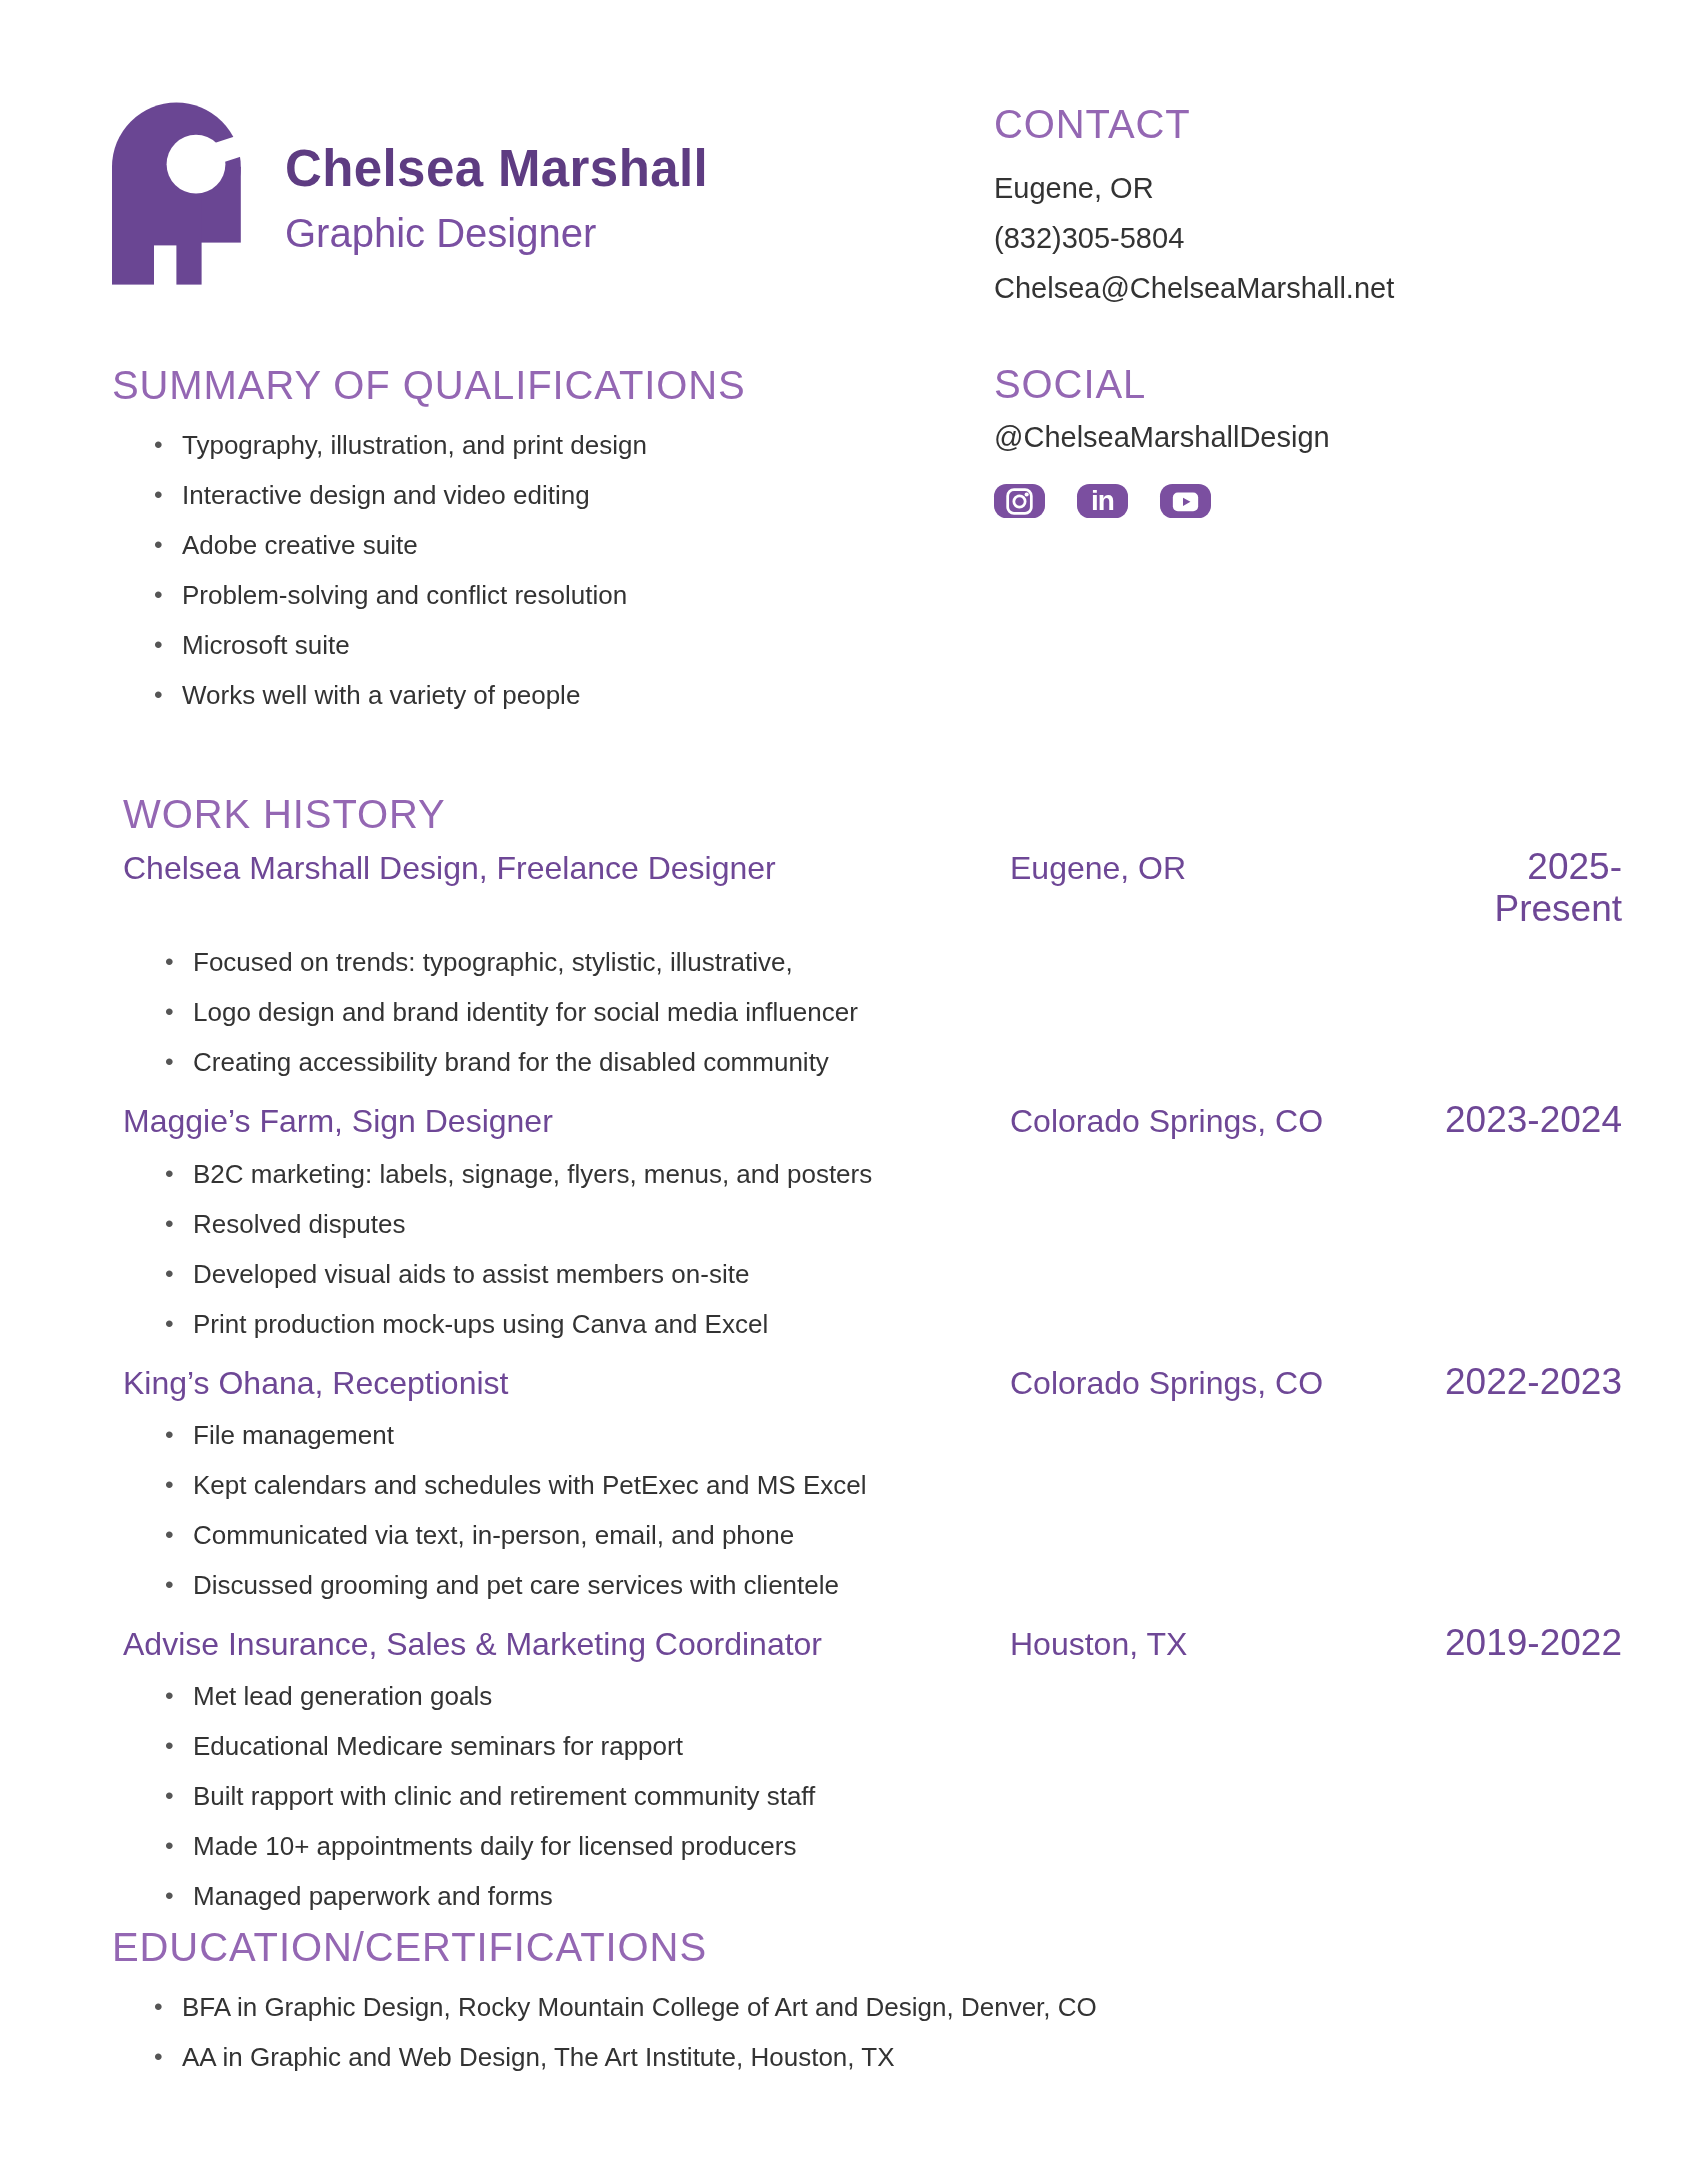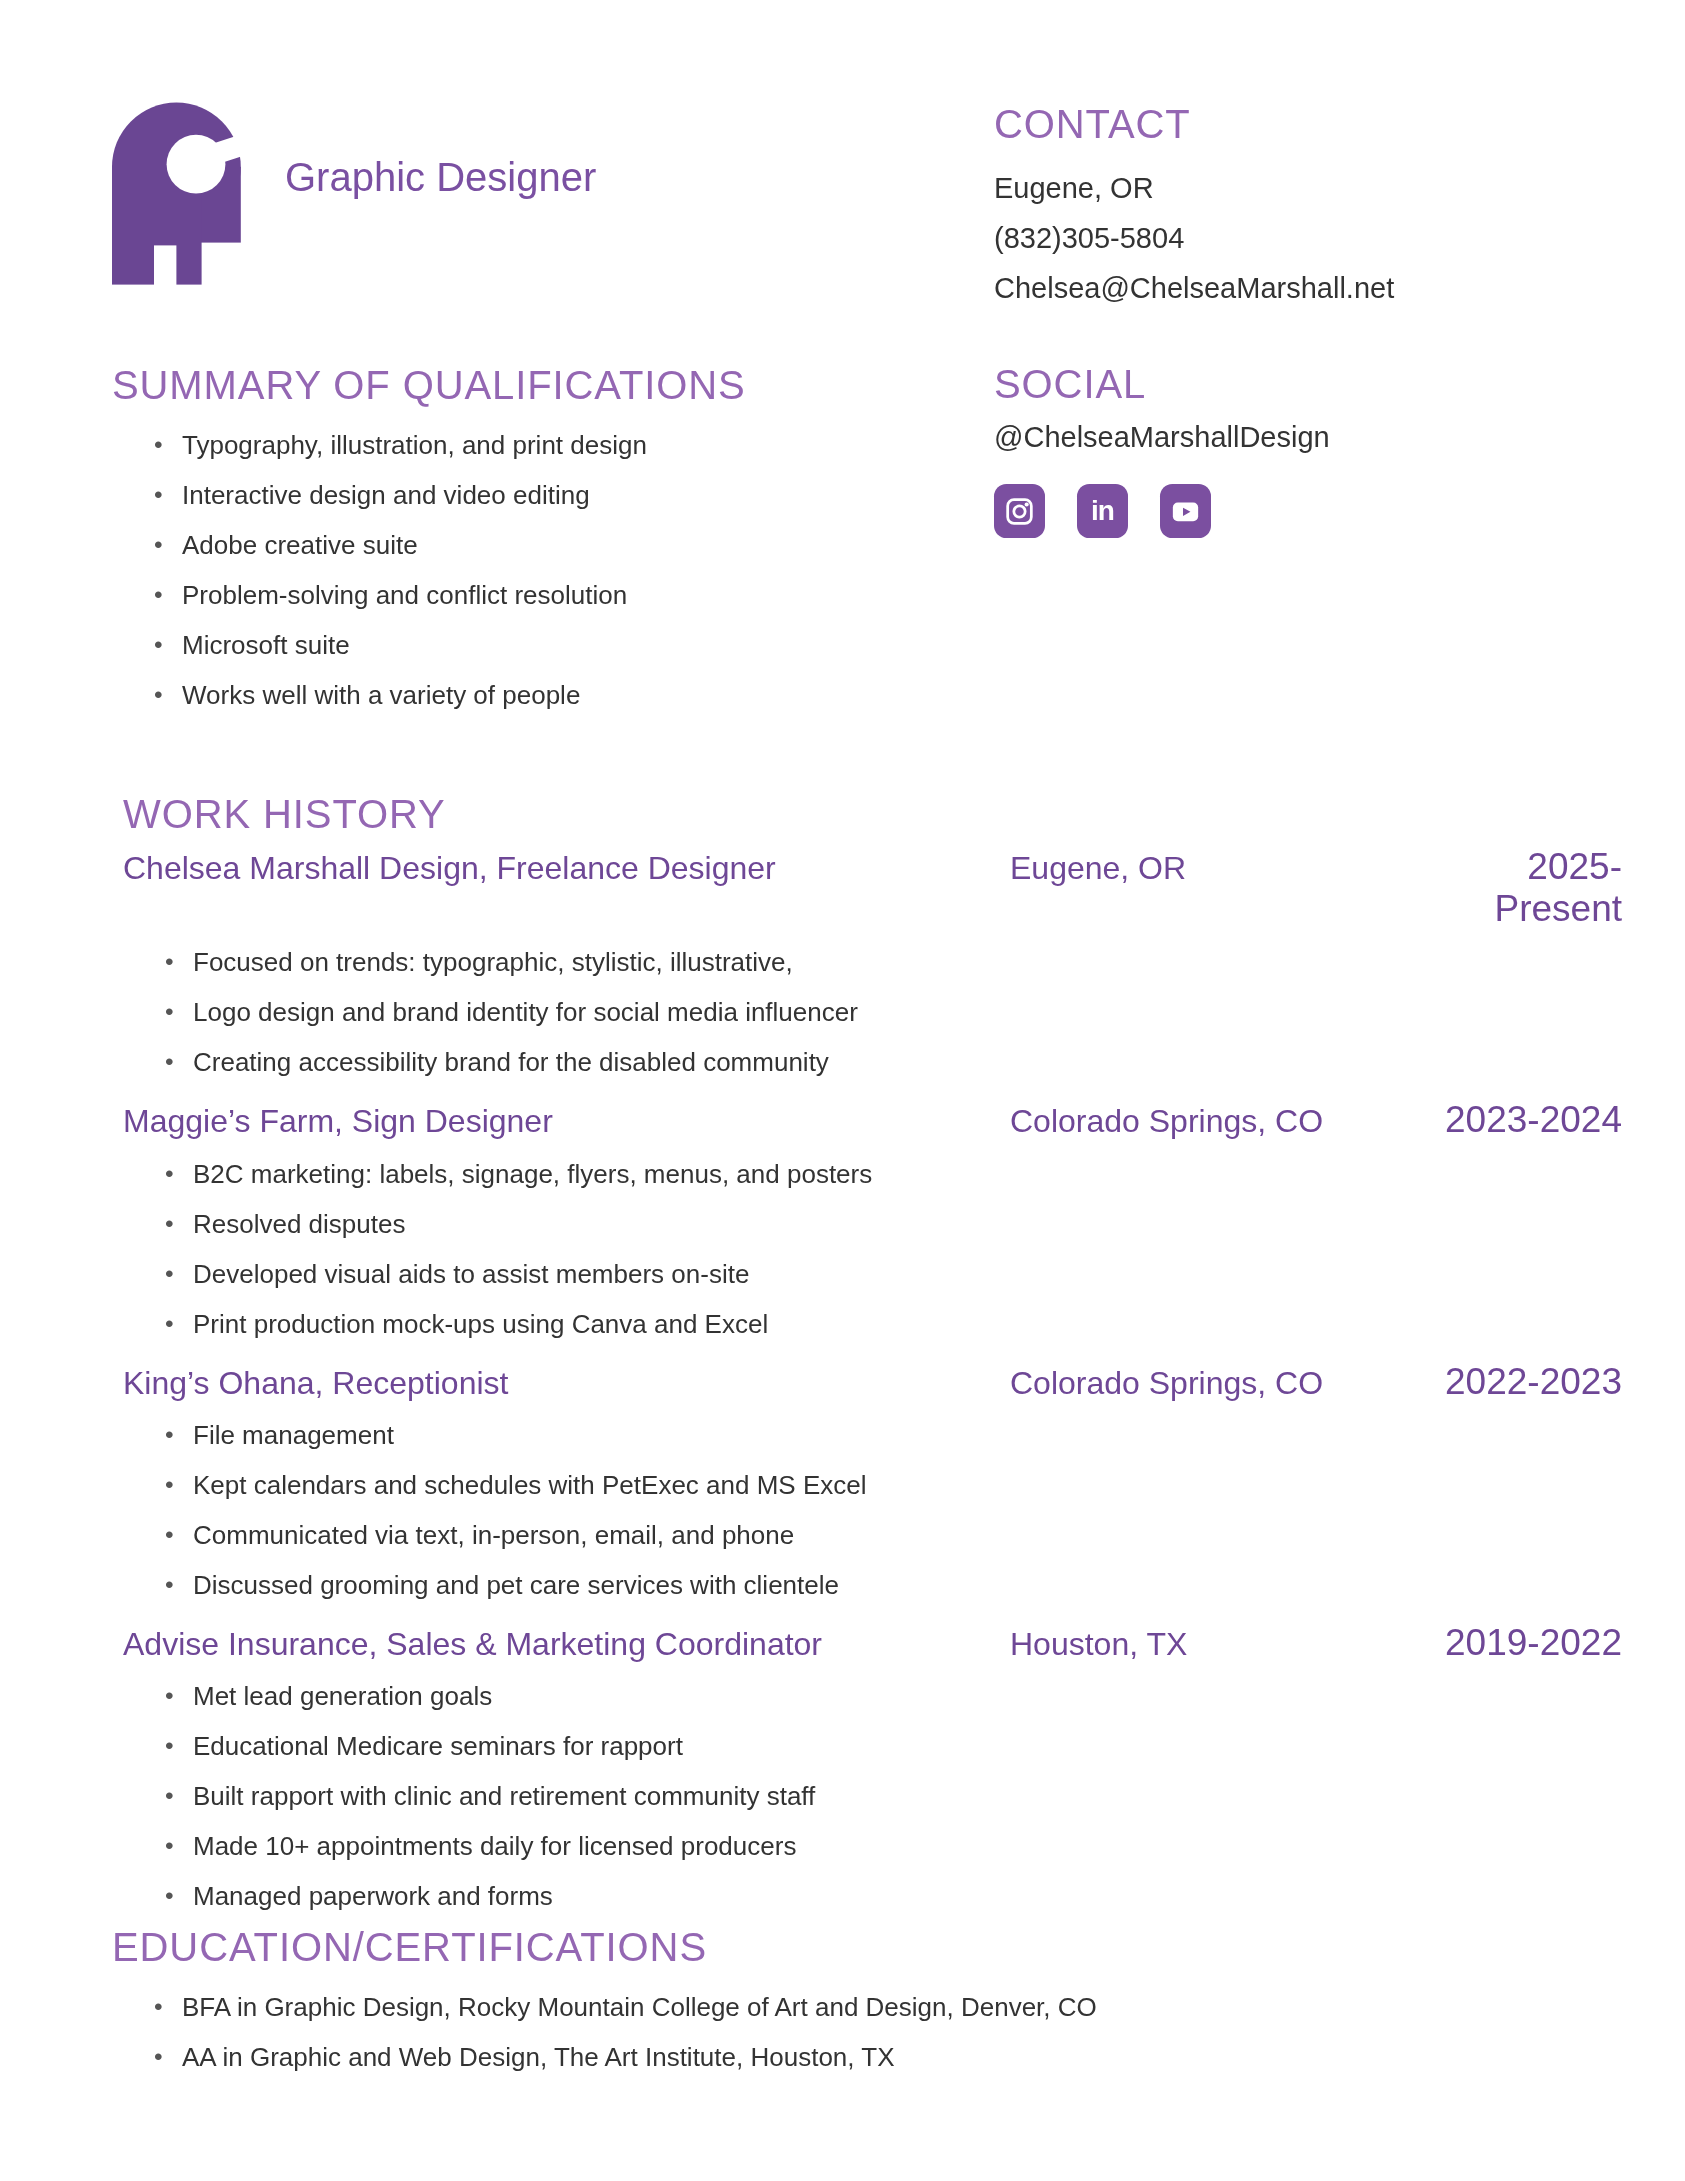--- a/index.html
+++ b/index.html
@@ -29,21 +29,21 @@
   
   .sec-h { font-size: 40px; font-weight: normal; color: var(--heading, #9467b3); letter-spacing: 0.9px; margin: 0; }
 
   
   .contact-lines { margin-top: 16px; }
   .contact-line { font-size: 29px; line-height: 50px; color: var(--body_text, #333); }
   .social-sec { margin-top: 49px; }
   .social-handle { font-size: 29px; margin-top: 14px; color: var(--body_text, #333); }
   .icon-row { display: flex; gap: 32px; margin-top: 30px; }
   .icon-tile {
-    width: 51px; height: 54px; border-radius: 12.3px;
+    width: 51px; height: 34px; border-radius: 12.3px;
     background: var(--icon_bg, #7b4fa0);
     display: flex; align-items: center; justify-content: center;
     cursor: pointer;
   }
   .icon-tile svg { width: 33px; height: 33px; display: block; }
   .icon-tile .in-text { color: #fff; font-weight: bold; font-size: 28px; line-height: 1; letter-spacing: -0.9px; }
   .yt-tri { fill: var(--icon_bg, #7b4fa0); }
 
   
   ul.bullets { list-style: none; margin: 12.3px 0 0 0; padding: 0; }
@@ -92,20 +92,21 @@
             <rect class="ink" x="0" y="46" width="92" height="54"></rect>
             <rect class="ink" x="0" y="46" width="64" height="84"></rect>
 
             <circle cx="60" cy="44" r="21" fill="#ffffff"></circle>
             <rect x="70" y="30" width="30" height="15" fill="#ffffff" transform="rotate(-18 70 30)"></rect>
 
             <rect x="30" y="102" width="16" height="30" fill="#ffffff"></rect>
           </svg>
         </div>
         <div class="name-block">
+          <div class="person-name">Chelsea Marshall</div>
           <div class="person-title">Graphic Designer</div>
         </div>
       </div>
 
       <section class="summary-sec">
         <h2 class="sec-h">SUMMARY OF QUALIFICATIONS</h2>
         <ul class="bullets">
 
         <li>Typography, illustration, and print design</li>
             <li>Interactive design and video editing</li>

